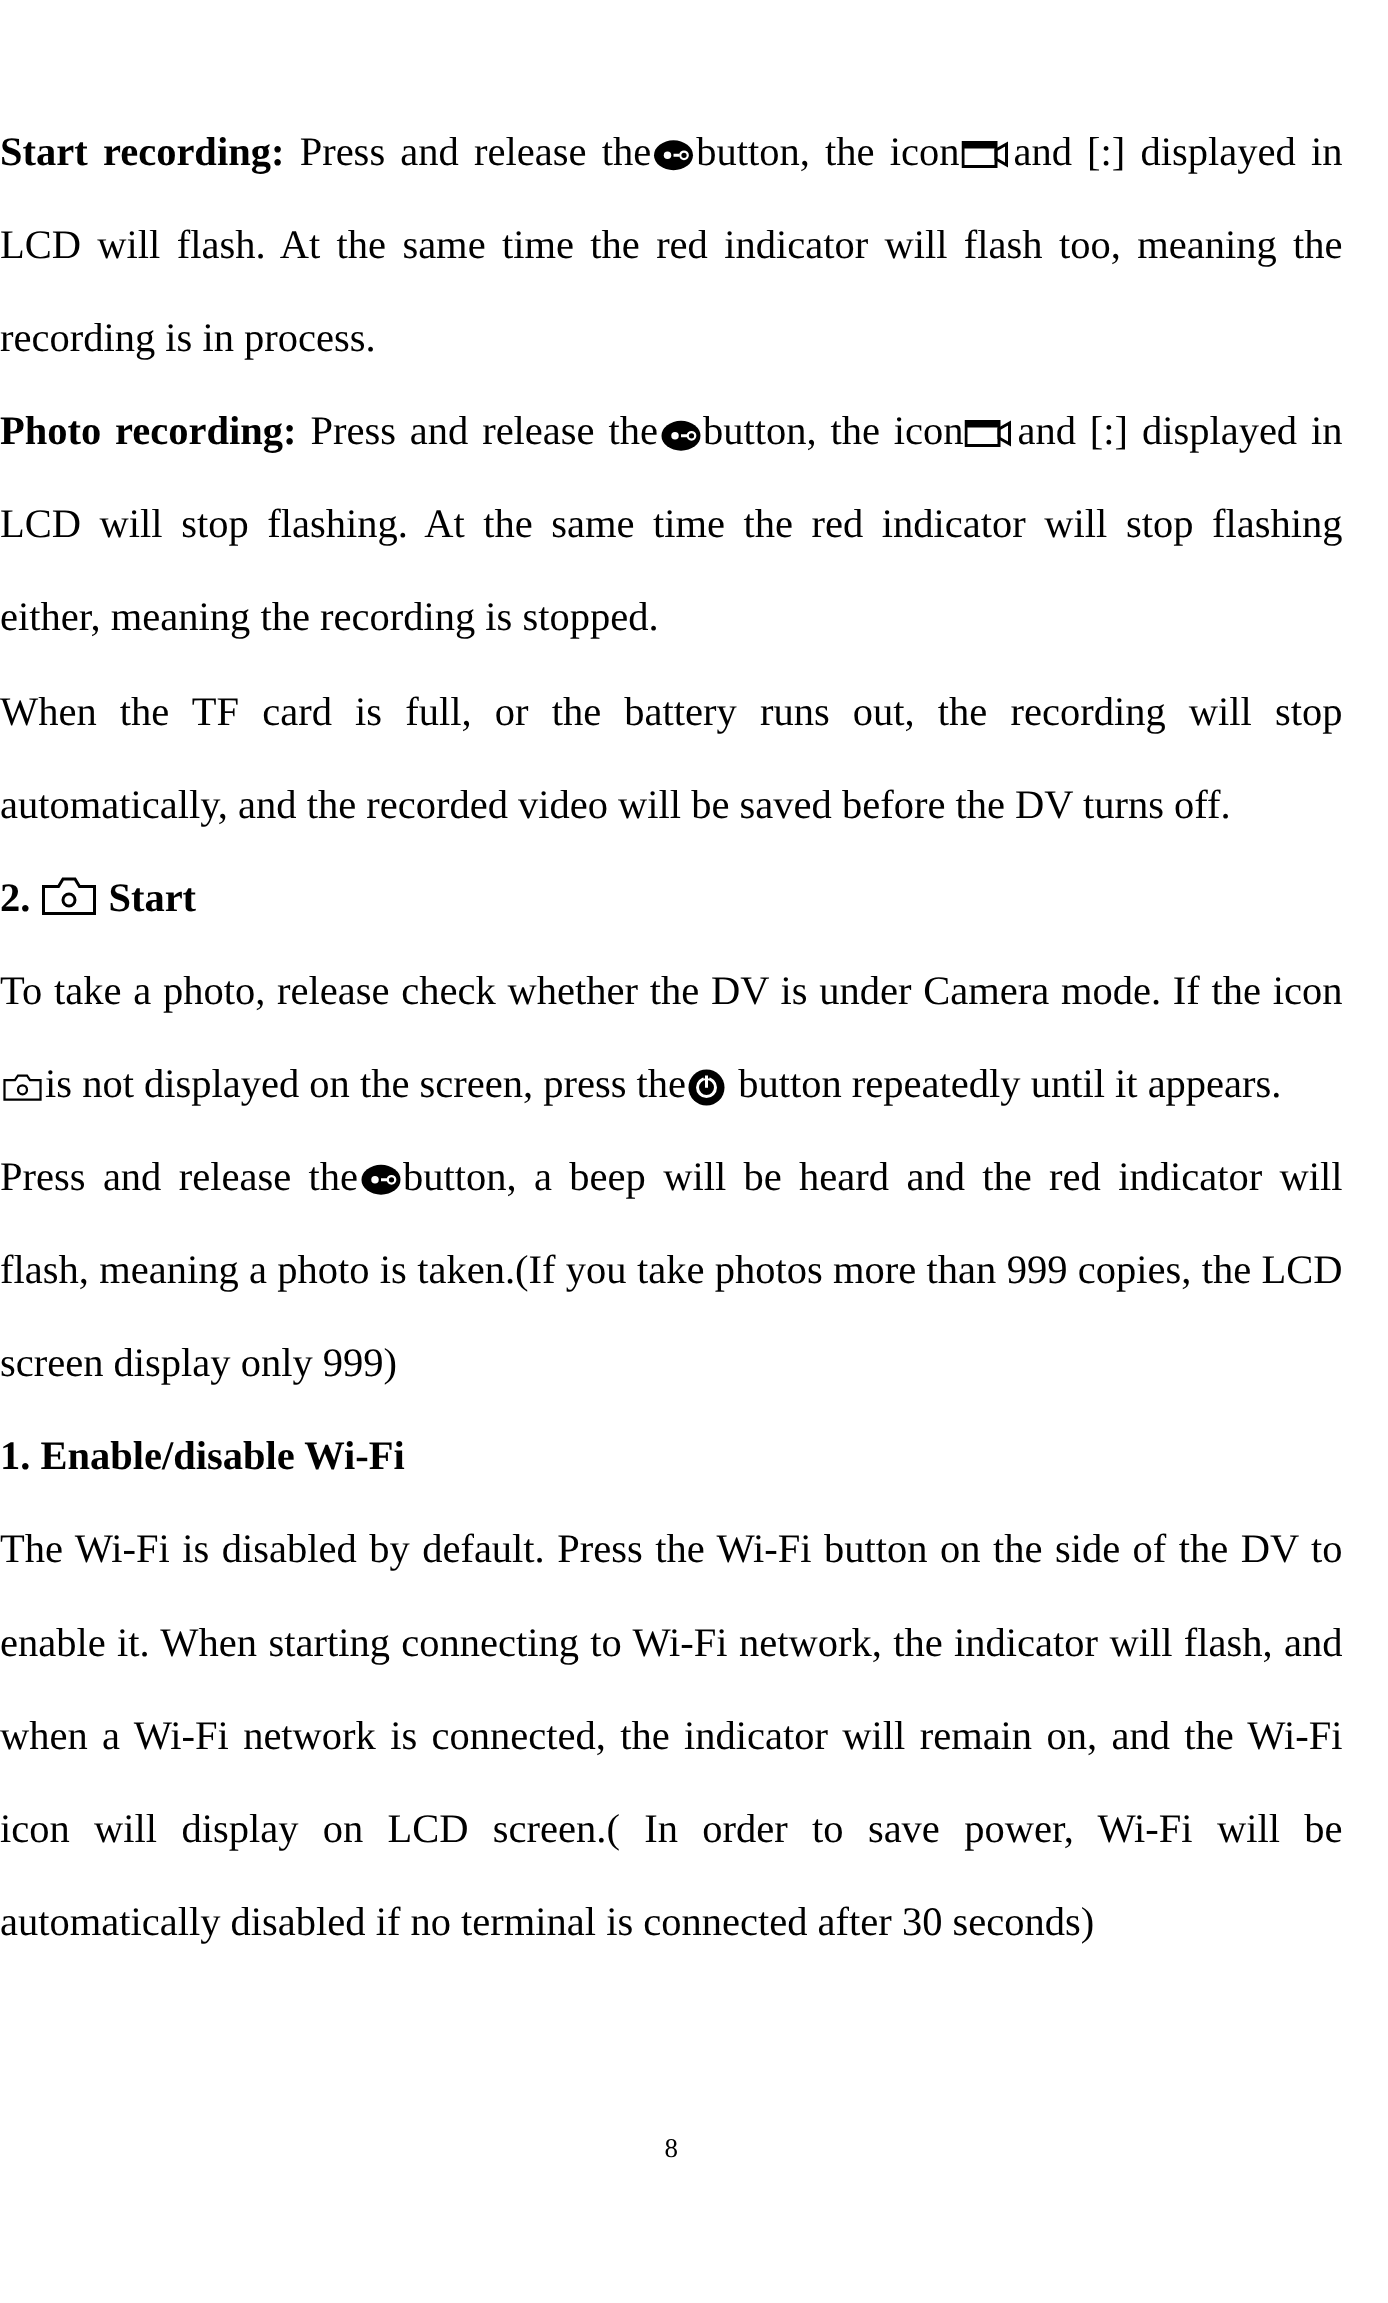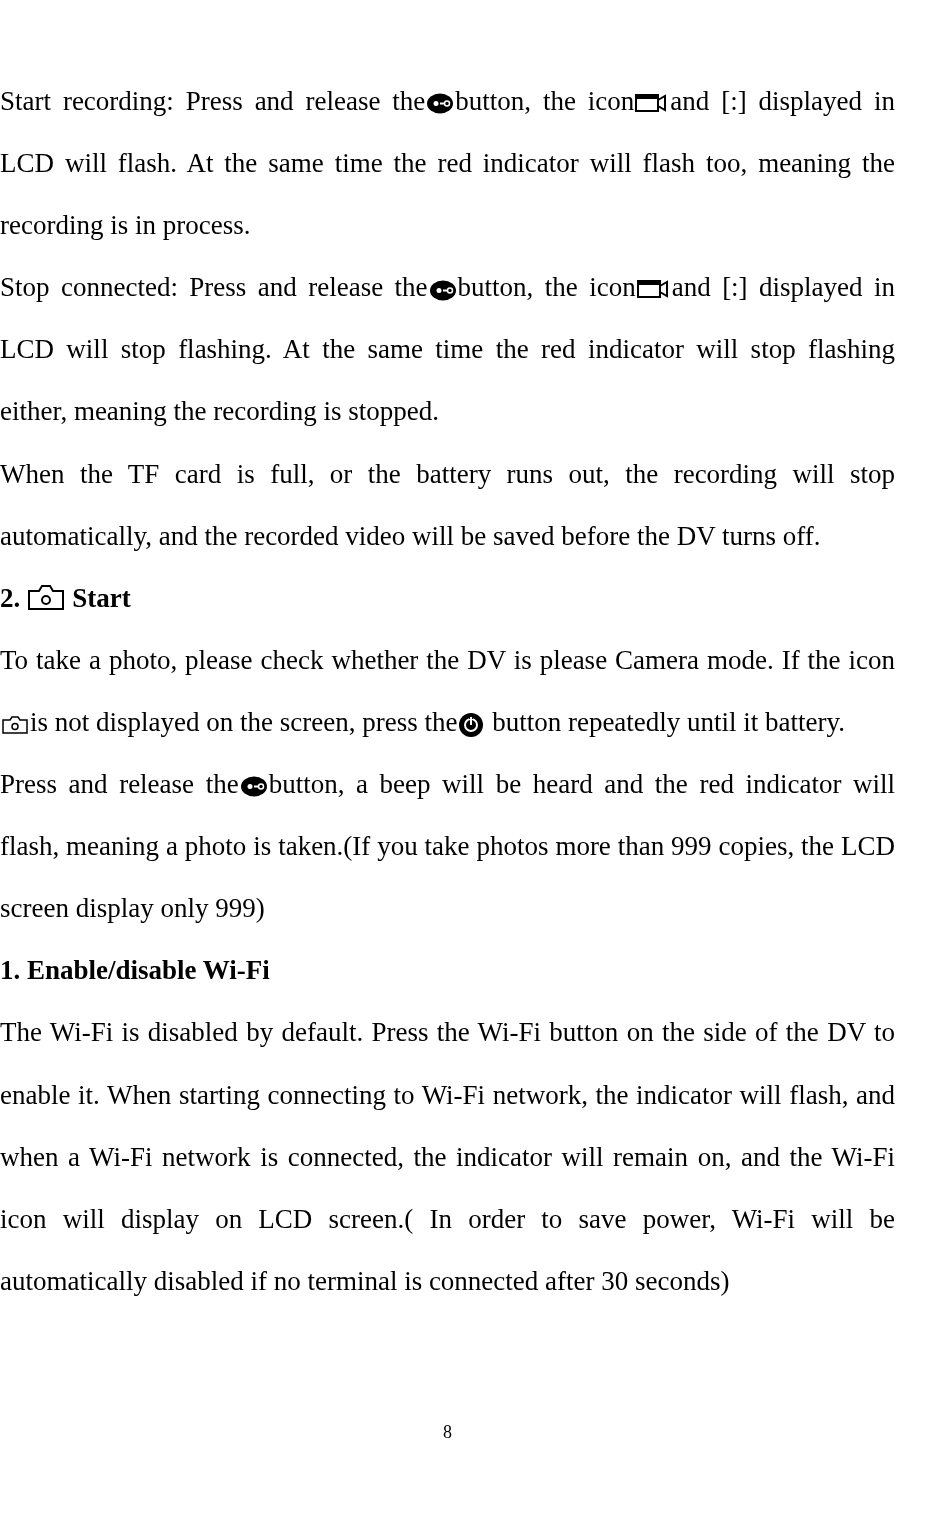--- a/index.html
+++ b/index.html
@@ -14,21 +14,21 @@
       color: #000;
       background: #fff;
       width: 925px;
       padding: 70px 30px 40px 0;
     }
     .paragraph {
       text-align: justify;
       margin-bottom: 0;
     }
     .bold {
-      font-weight: normal;
+      font-weight: bold;
     }
     .icon {
       display: inline-block;
       vertical-align: middle;
       margin: 0 1px;
     }
     .icon svg {
       display: block;
     }
     .section-heading {
@@ -57,21 +57,21 @@
         <rect x="14" y="10.5" width="4" height="2" fill="#fff"></rect>
         <circle cx="21" cy="11.5" r="2.5" fill="none" stroke="#fff" stroke-width="1.5"></circle>
       </svg></span><span>button, the icon</span><span class="icon"><svg width="34" height="24" viewBox="0 0 34 24">
         <rect x="1" y="3" width="22" height="16" fill="none" stroke="#000" stroke-width="2"></rect>
         <rect x="1" y="3" width="22" height="4" fill="#000"></rect>
         <path d="M23 8 L30 4 L30 18 L23 14 Z" fill="none" stroke="#000" stroke-width="2"></path>
       </svg></span><span>and [:] displayed in LCD will flash. At the same time the red indicator will flash too, meaning the recording is in process.</span>
 </p>
 
 <p class="paragraph">
-  <span class="bold">Stop connected:</span><span> Press and release the</span><span class="icon"><svg width="28" height="23" viewBox="0 0 28 23">
+  <span class="bold">Photo recording:</span><span> Press and release the</span><span class="icon"><svg width="28" height="23" viewBox="0 0 28 23">
         <ellipse cx="14" cy="11.5" rx="13" ry="10" fill="#000"></ellipse>
         <circle cx="10" cy="11.5" r="2.5" fill="#fff"></circle>
         <rect x="14" y="10.5" width="4" height="2" fill="#fff"></rect>
         <circle cx="21" cy="11.5" r="2.5" fill="none" stroke="#fff" stroke-width="1.5"></circle>
       </svg></span><span>button, the icon</span><span class="icon"><svg width="34" height="24" viewBox="0 0 34 24">
         <rect x="1" y="3" width="22" height="16" fill="none" stroke="#000" stroke-width="2"></rect>
         <rect x="1" y="3" width="22" height="4" fill="#000"></rect>
         <path d="M23 8 L30 4 L30 18 L23 14 Z" fill="none" stroke="#000" stroke-width="2"></path>
       </svg></span><span>and [:] displayed in LCD will stop flashing. At the same time the red indicator will stop flashing either, meaning the recording is stopped.</span>
 </p>
@@ -85,30 +85,30 @@
   <span class="icon">
       <svg width="38" height="30" viewBox="0 0 38 30">
         <path d="M2 8 L2 26 L36 26 L36 8 L26 8 L23 3 L15 3 L12 8 Z" fill="none" stroke="#000" stroke-width="2"></path>
         <circle cx="19" cy="17" r="4" fill="none" stroke="#000" stroke-width="2"></circle>
       </svg>
     </span>
   <span class="section-heading">Start</span>
 </div>
 
 <p class="paragraph">
-  <span>To take a photo, please check whether the DV is please Camera mode. If the icon </span><span class="icon"><svg width="28" height="22" viewBox="0 0 28 22">
+  <span>To take a photo, release check whether the DV is under Camera mode. If the icon </span><span class="icon"><svg width="28" height="22" viewBox="0 0 28 22">
         <path d="M2 6 L2 19 L26 19 L26 6 L19 6 L17 3 L11 3 L9 6 Z" fill="none" stroke="#000" stroke-width="1.5"></path>
         <circle cx="14" cy="12.5" r="3" fill="none" stroke="#000" stroke-width="1.5"></circle>
       </svg></span><span>is not displayed on the screen, press the</span><span class="icon"><svg width="26" height="26" viewBox="0 0 26 26">
         <circle cx="13" cy="13" r="12" fill="#000"></circle>
         <circle cx="13" cy="13" r="6" fill="none" stroke="#fff" stroke-width="2"></circle>
         <rect x="12" y="5" width="2" height="8" fill="#fff"></rect>
         <rect x="11" y="4" width="4" height="3" fill="#000"></rect>
         <rect x="12" y="5" width="2" height="8" fill="#fff"></rect>
-      </svg></span><span> button repeatedly until it battery.</span>
+      </svg></span><span> button repeatedly until it appears.</span>
 </p>
 
 <p class="paragraph">
   <span>Press and release the</span><span class="icon"><svg width="28" height="23" viewBox="0 0 28 23">
         <ellipse cx="14" cy="11.5" rx="13" ry="10" fill="#000"></ellipse>
         <circle cx="10" cy="11.5" r="2.5" fill="#fff"></circle>
         <rect x="14" y="10.5" width="4" height="2" fill="#fff"></rect>
         <circle cx="21" cy="11.5" r="2.5" fill="none" stroke="#fff" stroke-width="1.5"></circle>
       </svg></span><span>button, a beep will be heard and the red indicator will flash, meaning a photo is taken.(If you take photos more than 999 copies, the LCD screen display only 999)</span>
 </p>

